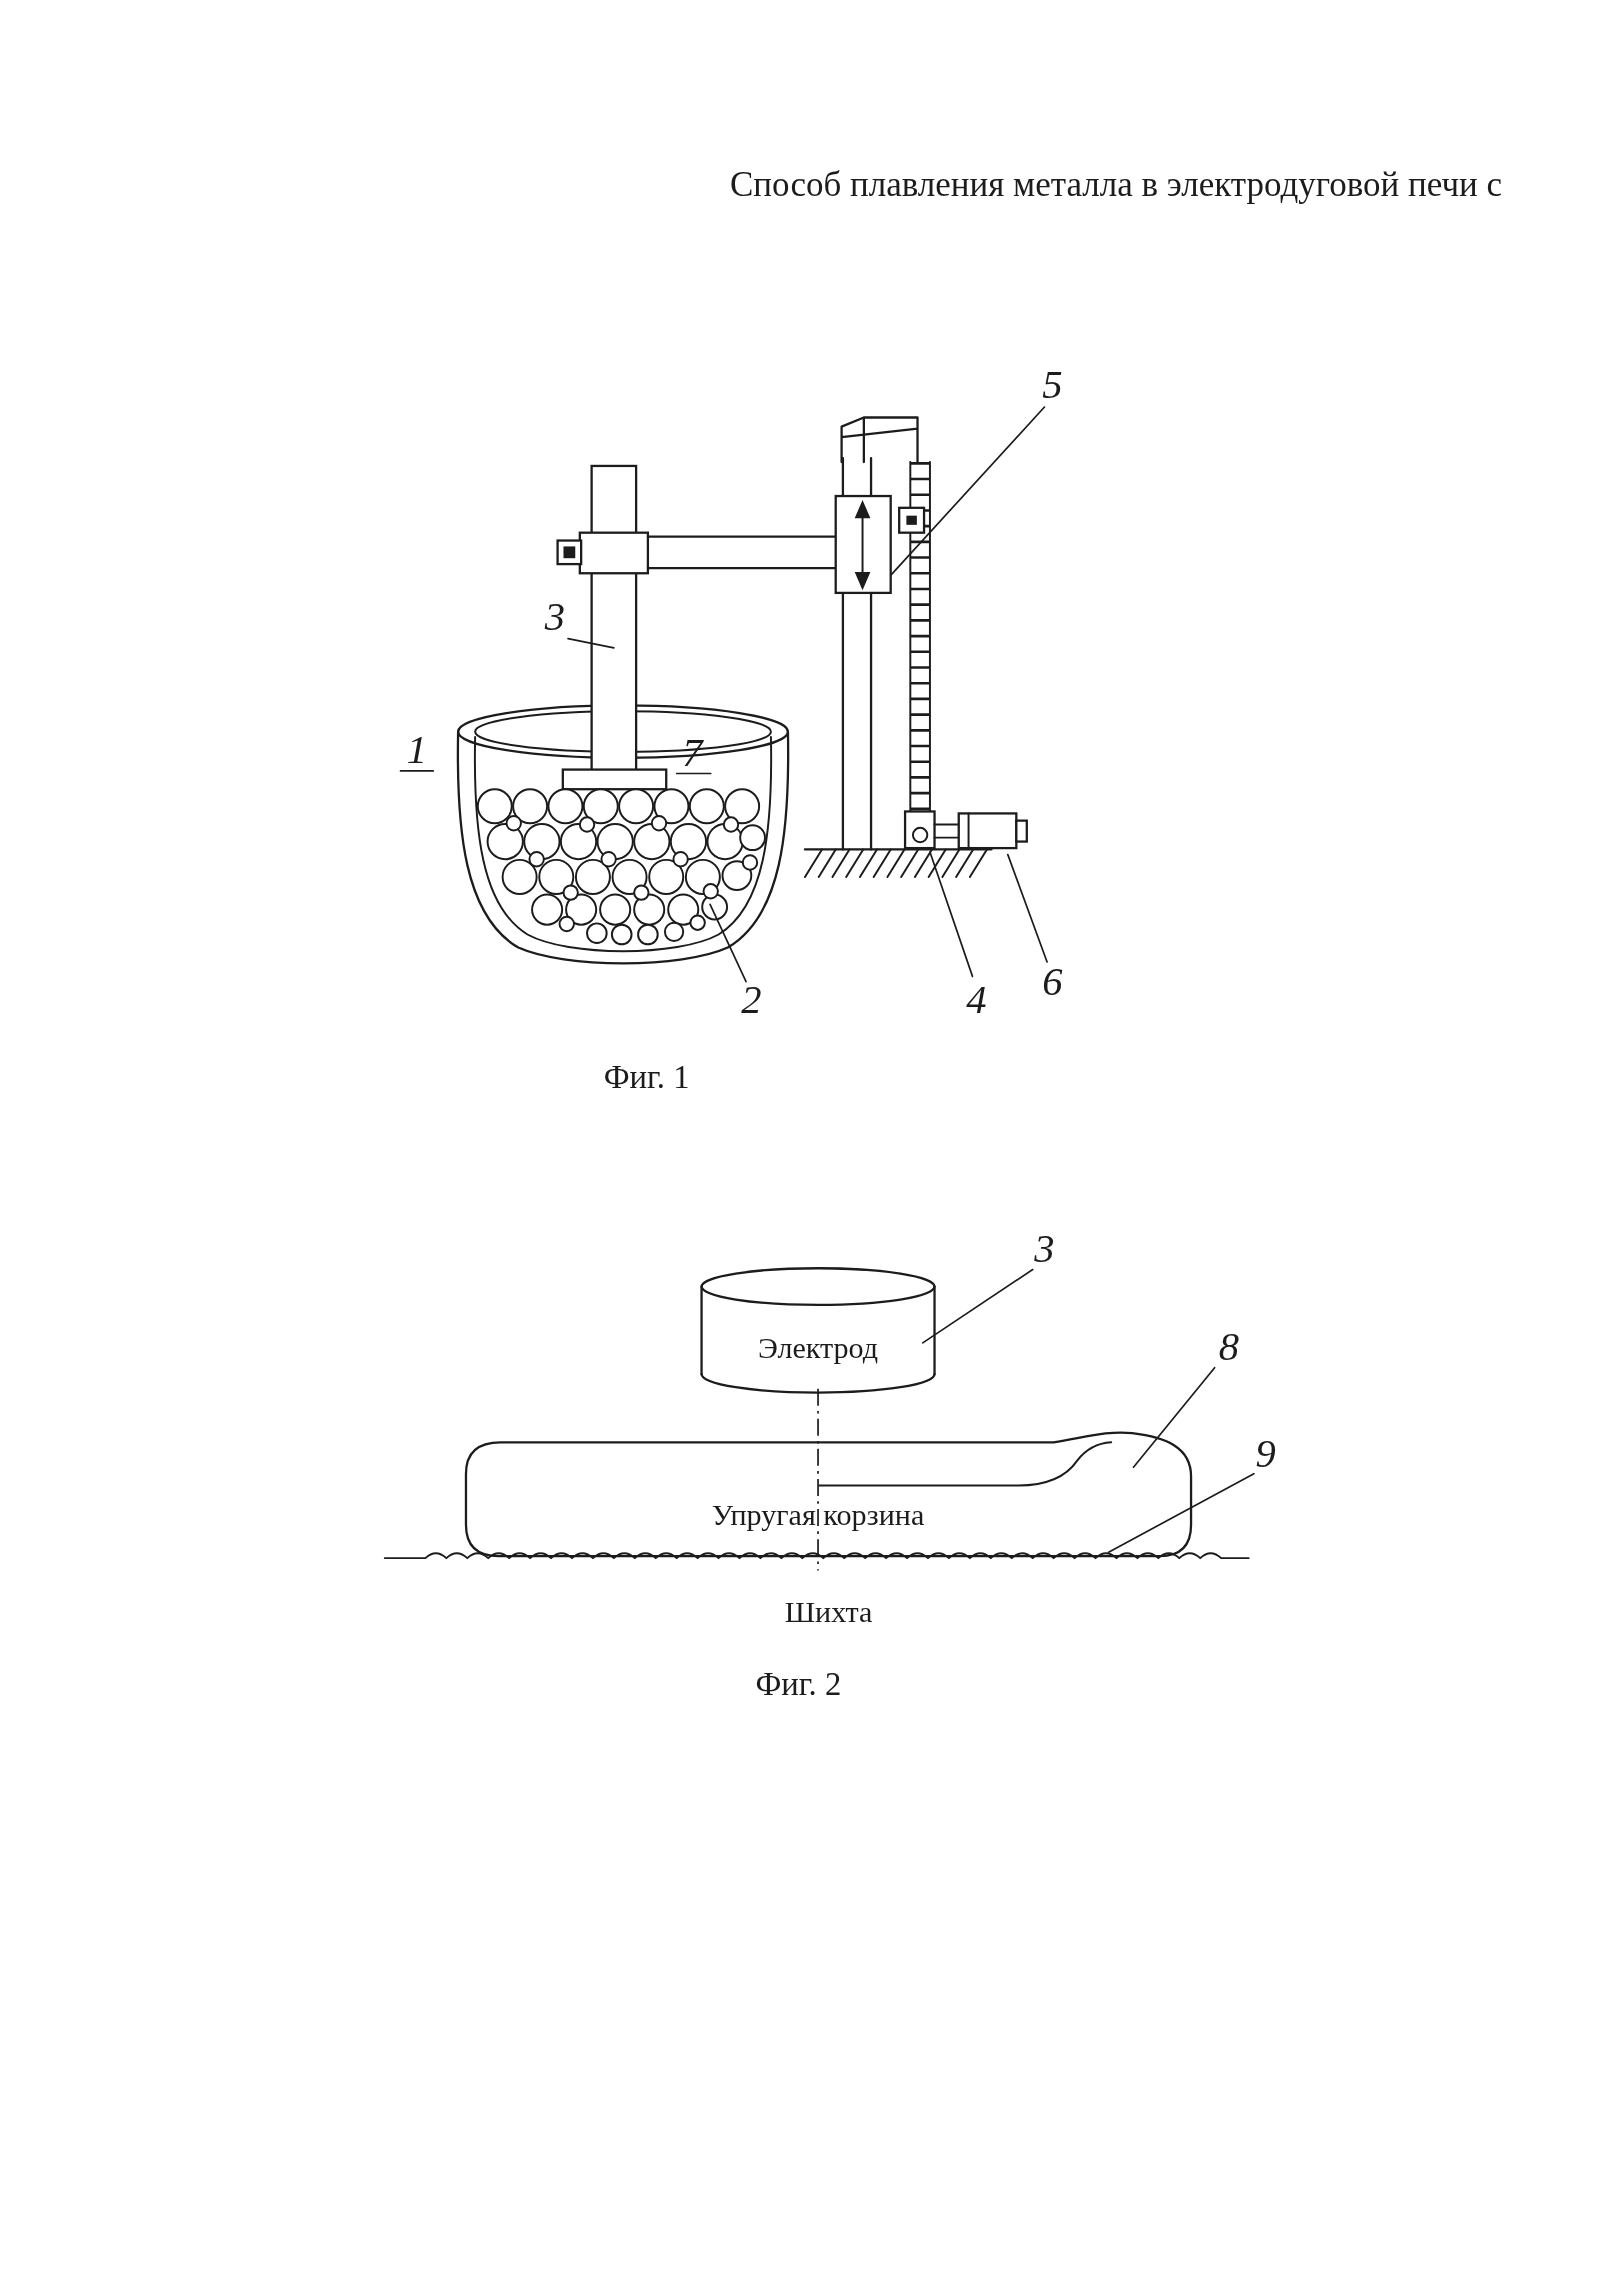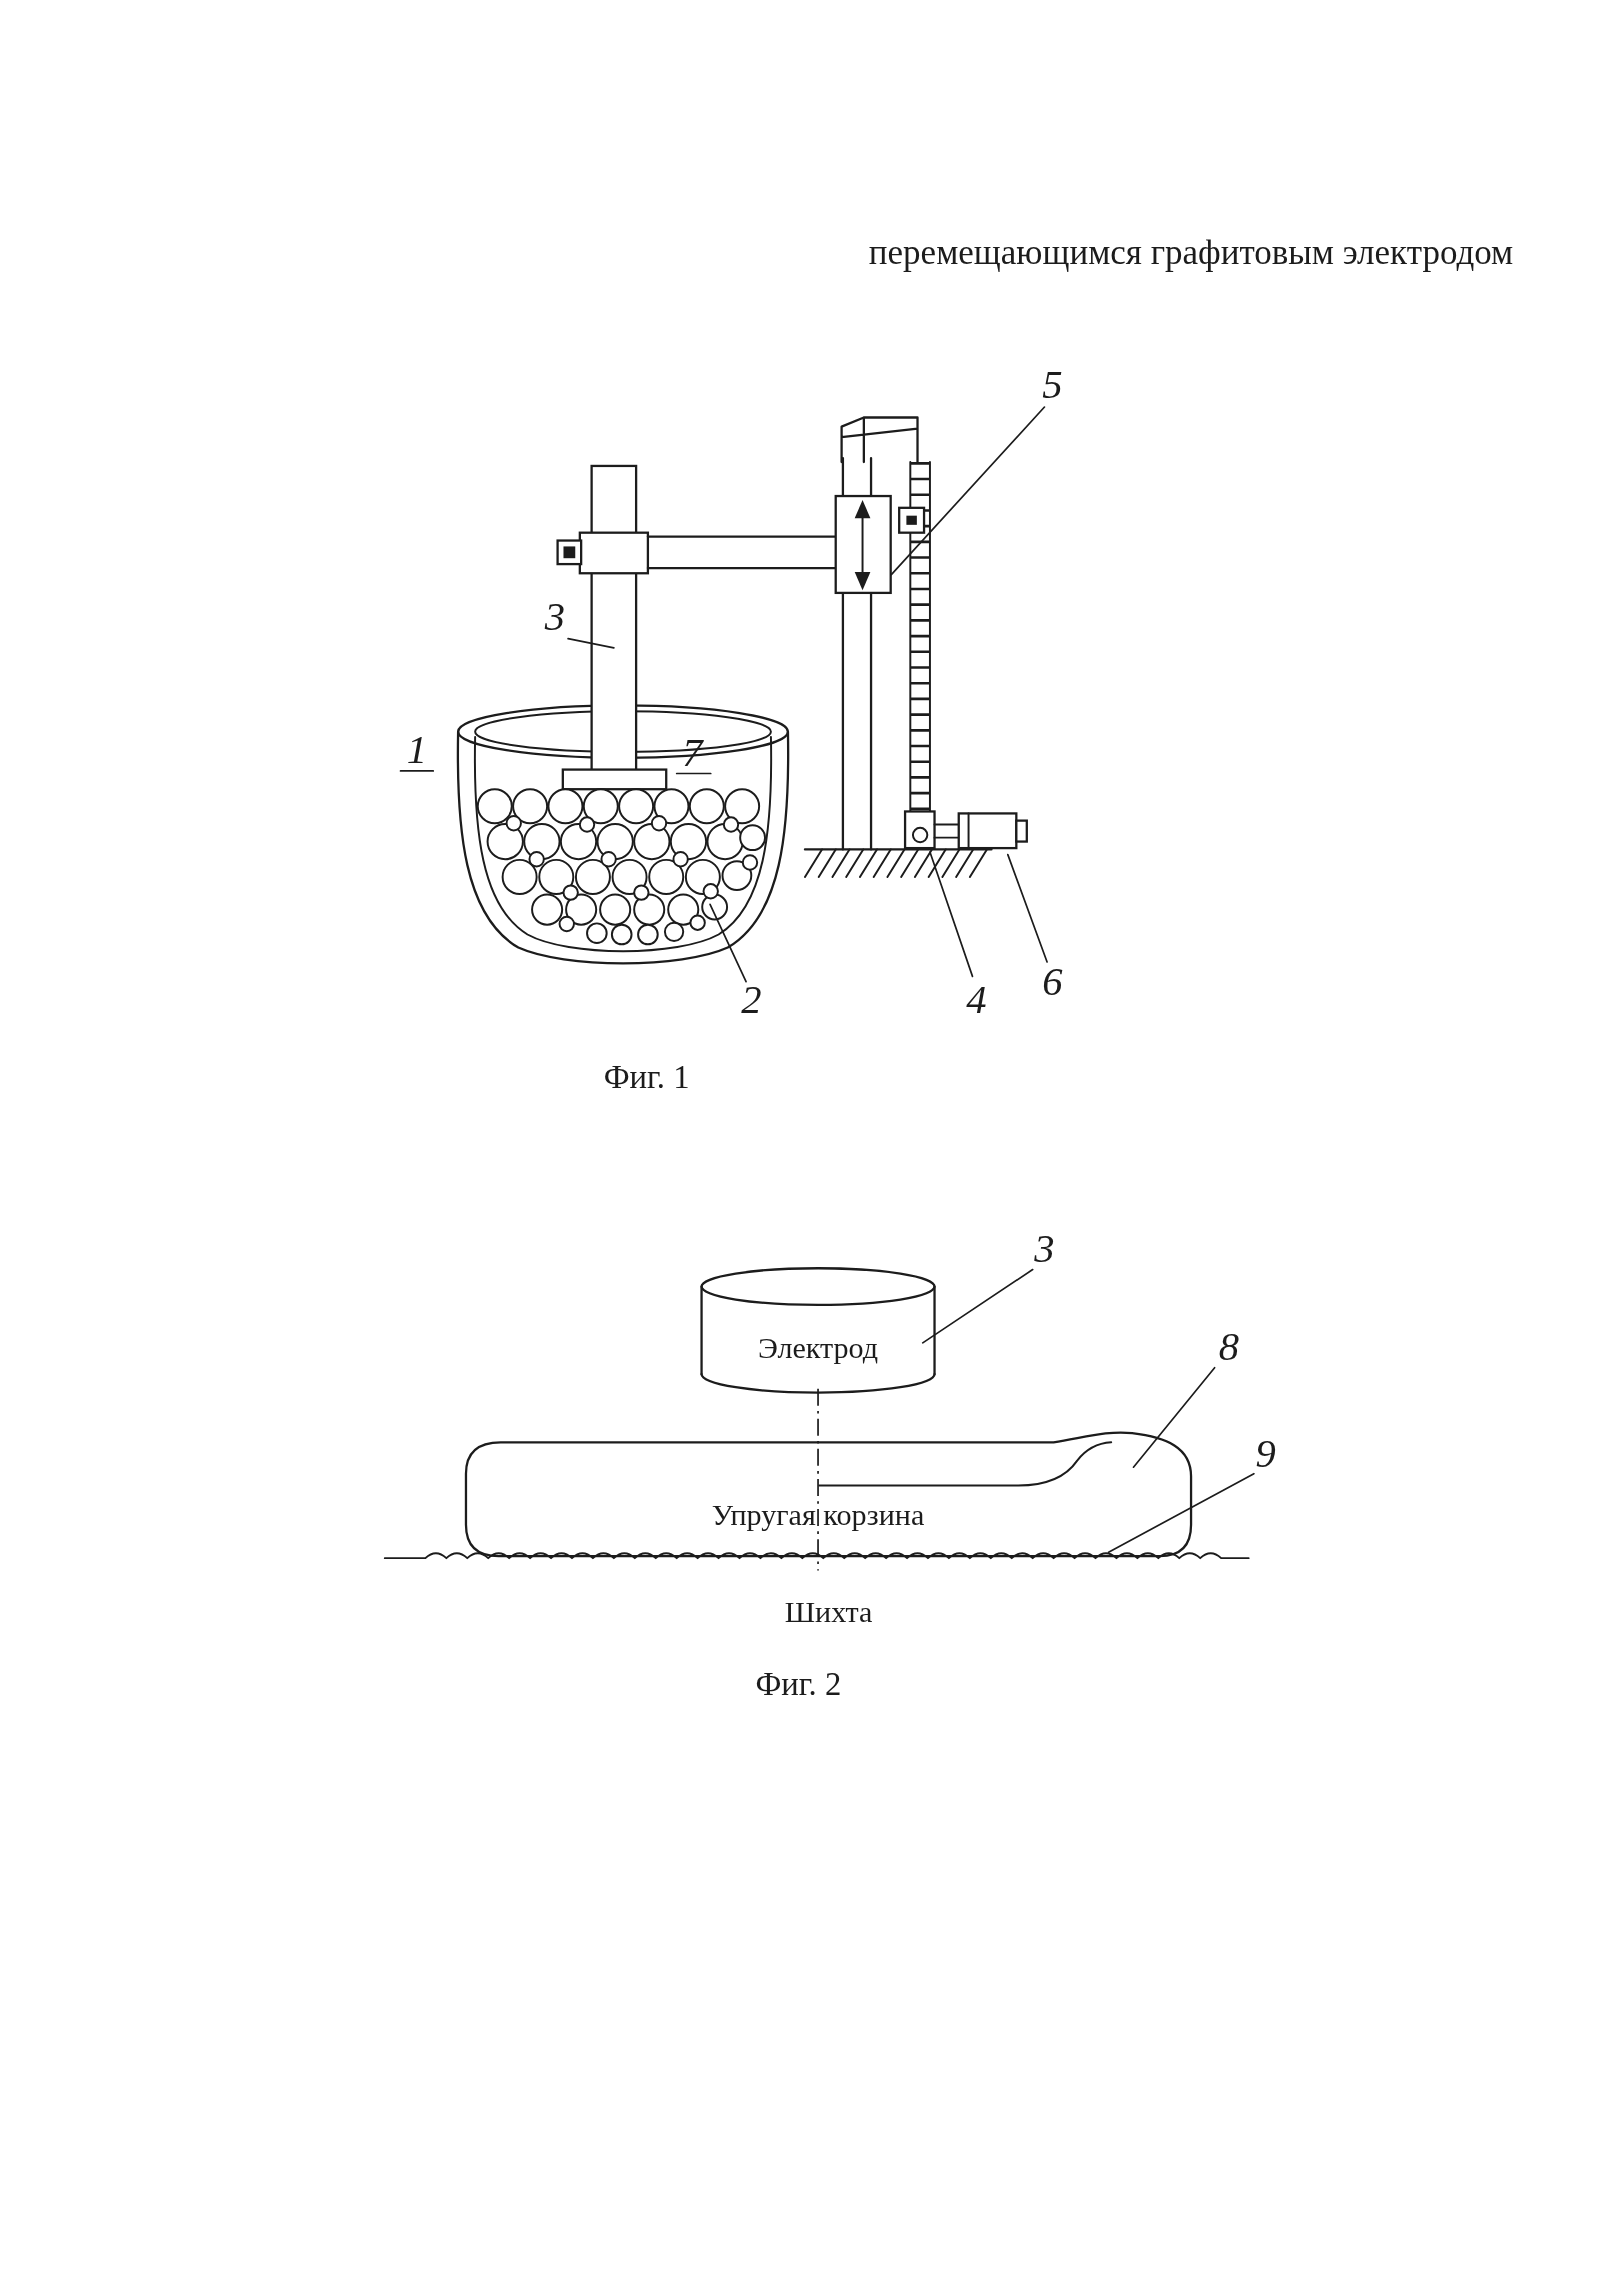--- a/index.html
+++ b/index.html
@@ -28,21 +28,21 @@
   text  { font-family:"Liberation Serif", serif; fill:#1c1c1c; }
   .num  { font-size:62px; font-style:italic; text-anchor:middle; }
   .cap  { font-size:50px; text-anchor:middle; }
   .lbl  { font-size:46px; text-anchor:middle; }
 </style>
 </head>
 <body>
 
 <div class="page">
 
-  <div class="title-line" style="left:1191px; top:233px;">перемещающимся графитовым электродом</div>
+  <div class="title-line" style="left:1116px; top:165px;">Способ плавления металла в электродуговой печи с</div>
 
   <svg width="1623" height="2295" viewBox="0 0 2480 3507">
 
     <g>
 
       <g>
         <ellipse class="ln" cx="952" cy="1118" rx="252" ry="40"></ellipse>
         <ellipse class="ln2" cx="952" cy="1118" rx="226" ry="31"></ellipse>
         <path class="ln" d="M 700 1118 C 697 1270 710 1400 792 1448 C 862 1480 1042 1480 1112 1448 C 1194 1400 1207 1270 1204 1118"></path>
         <path class="ln2" d="M 726 1126 C 723 1270 736 1385 806 1428 C 868 1462 1036 1462 1098 1428 C 1168 1385 1181 1270 1178 1126"></path>

